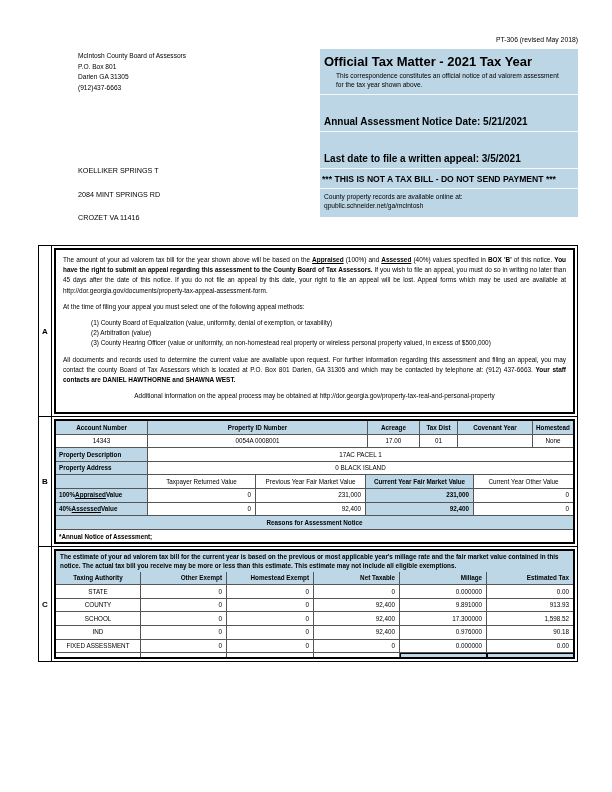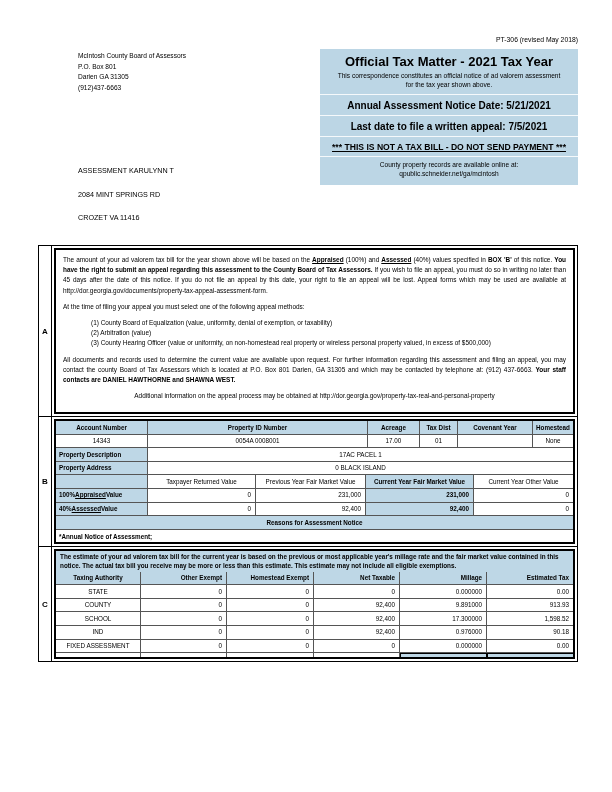--- a/index.html
+++ b/index.html
@@ -7,27 +7,27 @@
   body { font-family:"Liberation Sans", sans-serif; color:#000; }
   .page { position:relative; width:612px; height:792px; background:#fff; overflow:hidden; }
 
   
   .form-code { position:absolute; top:36px; right:34px; font-size:6.8px; }
 
   
   .sender { position:absolute; left:78px; top:51px; font-size:6.6px; line-height:10.6px; }
 
   
-  .notice-box { position:absolute; left:320px; top:49px; width:258px; background:#bcd6e5; text-align:center; }
+  .notice-box { position:absolute; left:320px; top:49px; width:258px; background:#bcd6e5; }
   .nb-row { border-bottom:1px solid rgba(255,255,255,0.85); padding:3px 6px; }
   .nb-row:last-child { border-bottom:none; }
   .nb-title { font-size:13px; font-weight:bold; padding:5px 4px 2px; border-bottom:none; }
   .nb-sub { font-size:6.6px; line-height:8.6px; padding:1px 16px 5px; }
-  .nb-big { font-size:10px; font-weight:bold; padding:4.5px 4px; }
-  .nb-warning { font-size:8.6px; font-weight:bold; text-decoration:underline; padding:4.5px 2px; }
+  .nb-big { font-size:10px; font-weight:bold; padding:4.5px 4px;margin-top:16px; }
+  .nb-warning { font-size:8.6px; font-weight:bold; padding:4.5px 2px; }
   .nb-records { font-size:6.6px; line-height:8.8px; padding:4px 4px 6px; }
 
   
   .recipient { position:absolute; left:78px; top:166px; font-size:7.2px; }
   .recipient div { margin-bottom:14.5px; }
 
   
   .main-box { position:absolute; left:38px; top:245px; width:540px; height:417px; border:1px solid #000; display:grid; grid-template-columns:13px 1fr; grid-template-rows:171px 130px 1fr; background:#fff; }
   .letter-cell { display:flex; align-items:center; justify-content:center; border-right:1px solid #000; border-bottom:1px solid #000; font-size:8px; font-weight:bold; }
   .letter-cell.last { border-bottom:none; }
@@ -74,30 +74,30 @@
     <div>McIntosh County Board of Assessors</div>
     <div>P.O. Box 801</div>
     <div>Darien GA 31305</div>
     <div>(912)437-6663</div>
   </div>
 
   <div class="notice-box">
     <div class="nb-row nb-title">Official Tax Matter - 2021 Tax Year</div>
     <div class="nb-row nb-sub">This correspondence constitutes an official notice of ad valorem assessment for the tax year shown above.</div>
     <div class="nb-row nb-big">Annual Assessment Notice Date: 5/21/2021</div>
-    <div class="nb-row nb-big">Last date to file a written appeal: 7/5/2021</div>
+    <div class="nb-row nb-big">Last date to file a written appeal: 3/5/2021</div>
     <div class="nb-row nb-warning">*** THIS IS NOT A TAX BILL - DO NOT SEND PAYMENT ***</div>
     <div class="nb-row nb-records">
       <div>County property records are available online at:</div>
       <div>qpublic.schneider.net/ga/mcintosh</div>
     </div>
   </div>
 
   <div class="recipient">
-    <div>ASSESSMENT KARULYNN T</div>
+    <div>KOELLIKER SPRINGS T</div>
     <div>2084 MINT SPRINGS RD</div>
     <div>CROZET VA 11416</div>
   </div>
 
   <div class="main-box">
 
     <div class="letter-cell">A</div>
     <div class="content-cell">
       <div class="frame sec-a">
         <p class="just"><span>The amount of your ad valorem tax bill for the year shown above will be based on the </span><span style="font-weight: bold; text-decoration: underline;">Appraised</span><span> (100%) and </span><span style="font-weight: bold; text-decoration: underline;">Assessed</span><span> (40%) values specified in </span><span style="font-weight: bold;">BOX 'B'</span><span> of this notice. </span><span style="font-weight: bold;">You have the right to submit an appeal regarding this assessment to the County Board of Tax Assessors.</span><span> If you wish to file an appeal, you must do so in writing no later than 45 days after the date of this notice. If you do not file an appeal by this date, your right to file an appeal will be lost.  Appeal forms which may be used are available at http://dor.georgia.gov/documents/property-tax-appeal-assessment-form.</span></p>

